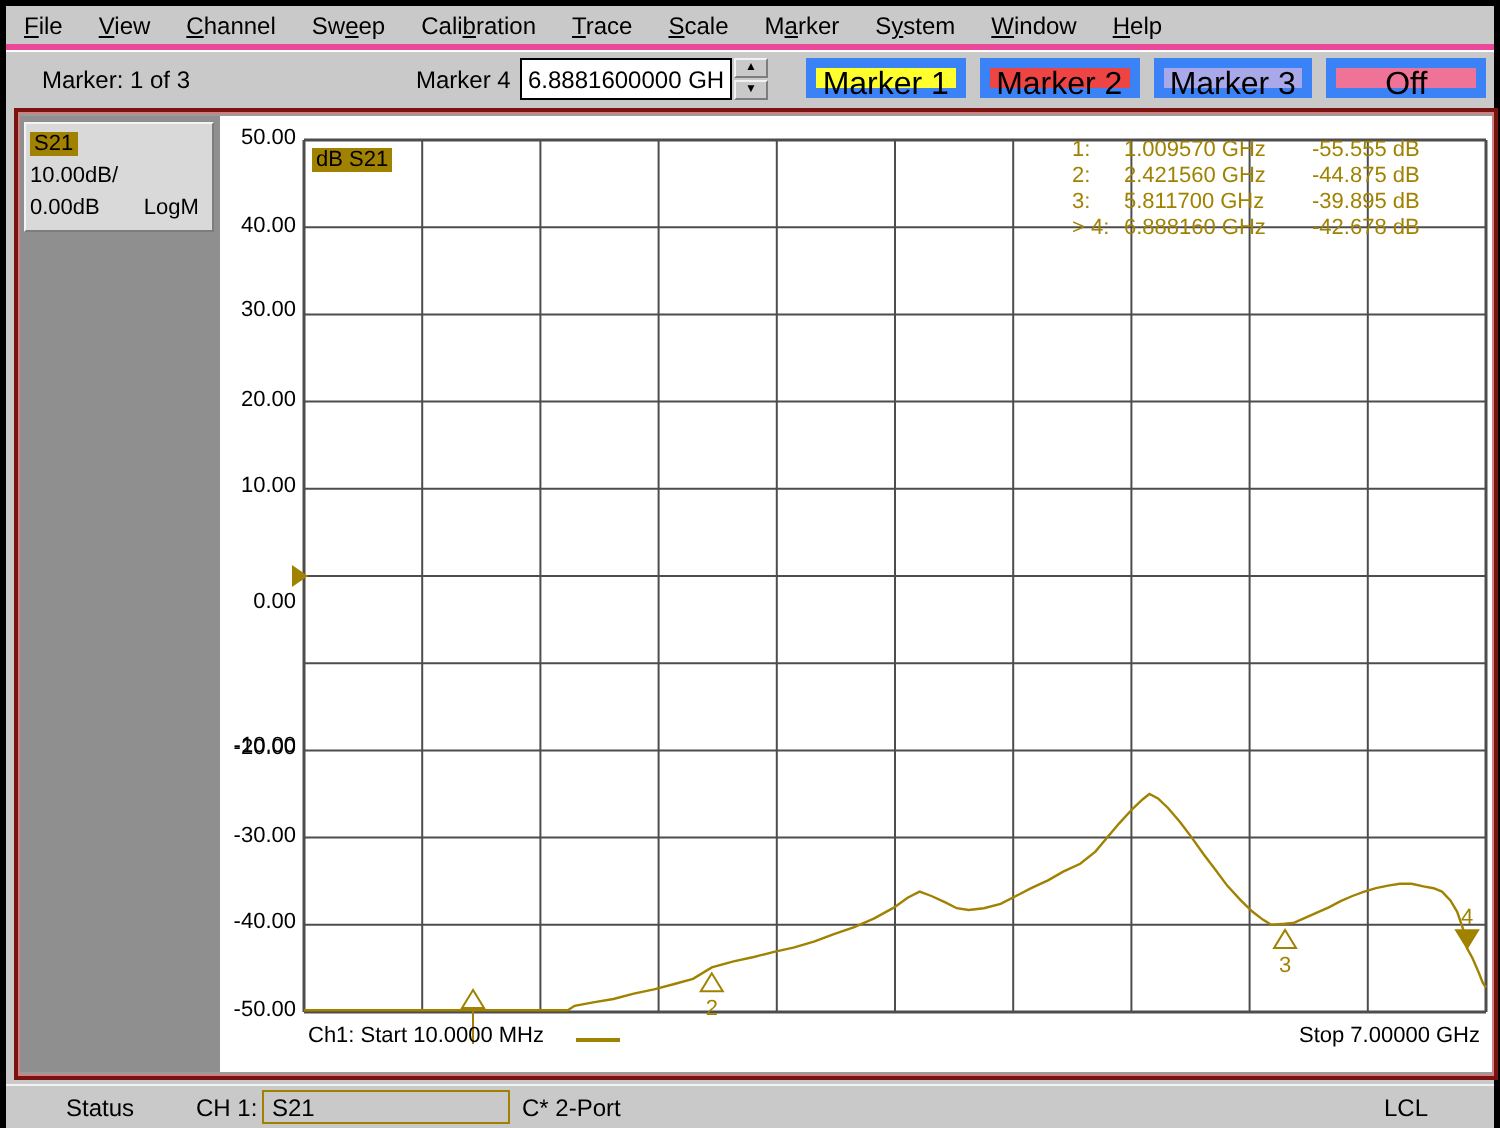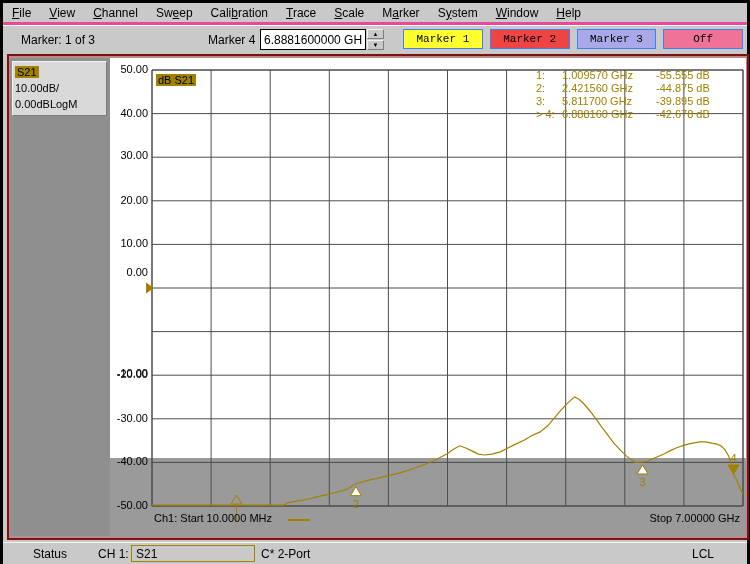--- a/index.html
+++ b/index.html
@@ -19,34 +19,34 @@
   .tb-m4 { position:absolute; left:205px; top:7px; }
   .spin { position:absolute; left:257px; top:3px; width:128px; height:21px; }
   .spin-input { position:absolute; left:0; top:0; width:106px; height:21px; border:1px solid #000;
                 background:#fff; font-family:"Liberation Sans",sans-serif; font-size:12px; padding:0 3px; }
   .spin-btns { position:absolute; left:107px; top:0; width:17px; height:21px; }
   .spin-up,.spin-dn { position:absolute; left:0; width:17px; height:10px; background:#c9c9c9;
                 border:1px solid #7d7d7d; border-top-color:#f2f2f2; border-left-color:#f2f2f2;
                 font-size:6px; line-height:9px; text-align:center; color:#000; cursor:default; }
   .spin-up { top:0; } .spin-dn { top:11px; }
   .tb-buttons { position:absolute; left:400px; right:4px; top:3px; height:20px; display:flex; gap:7px; }
-  .tb-btn { flex:1; border:1px solid #3b82f6; text-align:center; font-size:11px; line-height:18px;
-            color:#000; cursor:default;font-family:Liberation Mono, monospace; }
+  .tb-btn { flex:1; border:5px solid #3b82f6; text-align:center; font-size:16px; line-height:18px;
+            color:#000; cursor:default; }
 
   
   .display { position:absolute; left:4px; top:51px; width:742px; height:486px;
              border:2px solid #7a1212; box-shadow:inset 0 0 0 1px #cf8080; background:#9a9a9a; }
   .trace-panel { position:absolute; left:1px; top:2px; width:100px; bottom:2px; background:#8f8f8f; }
   .trace-box { position:absolute; left:2px; top:3px; width:95px; height:55px; background:#d9d9d9;
                border:1px solid #7d7d7d; border-top-color:#f4f4f4; border-left-color:#f4f4f4;
                font-size:11px; color:#000; padding:2px 2px; line-height:16px; }
   .chip { background:#a08200; color:#000; padding:0 2px; }
-  .fmt { margin-left:0; }
+  .fmt { margin-left:22px; }
 
-  .plot { position:absolute; left:101px; top:2px; width:636px; height:400px; background:#fff; }
+  .plot { position:absolute; left:101px; top:2px; width:636px; height:478px; background:#fff; }
   .ytick { position:absolute; left:0; width:38px; text-align:right; font-size:11px; color:#000; }
   .gridsvg { position:absolute; left:42px; top:12px; overflow:visible; }
   .plot-chip { position:absolute; left:46px; top:16px; font-size:11px; }
   .readout { position:absolute; right:4px; top:11px; font-size:11px; color:#a08200; text-align:left; }
   .readout-row { height:13px; line-height:13px; white-space:nowrap; }
   .readout-row span { display:inline-block; }
   .ro-n { width:26px; } .ro-f { width:94px; } .ro-v { width:86px; }
   .xrow { position:absolute; left:0; right:0; top:452px; height:18px; font-size:11px; color:#000; }
   .xstart { position:absolute; left:44px; top:2px; }
   .tracedash { position:absolute; left:178px; top:9px; width:22px; height:2px; background:#a08200; }
@@ -96,21 +96,21 @@
       </div>
     </div>
 
     <div class="plot">
       <div id="yticks">
           <div class="ytick" style="top: 5px;">50.00</div>
           <div class="ytick" style="top: 48.6px;">40.00</div>
           <div class="ytick" style="top: 91px;">30.00</div>
           <div class="ytick" style="top: 135.8px;">20.00</div>
           <div class="ytick" style="top: 179.4px;">10.00</div>
-          <div class="ytick" style="top: 208px;">0.00</div>
+          <div class="ytick" style="top: 237px;">0.00</div>
           <div class="ytick" style="top: 266.6px; margin-top: 42px;">-10.00</div>
           <div class="ytick" style="top: 310.2px;">-20.00</div>
           <div class="ytick" style="top: 353.8px;">-30.00</div>
           <div class="ytick" style="top: 397.4px;">-40.00</div>
           <div class="ytick" style="top: 441px;">-50.00</div>
         </div>
       <svg id="gridsvg" class="gridsvg" width="591" height="436" viewBox="0 0 591 436">
           <line x1="0" y1="0" x2="0" y2="436" stroke="#4d4d4d" stroke-width="1.5"></line>
           <line x1="59.1" y1="0" x2="59.1" y2="436" stroke="#4d4d4d" stroke-width="1"></line>
           <line x1="118.2" y1="0" x2="118.2" y2="436" stroke="#4d4d4d" stroke-width="1"></line>

